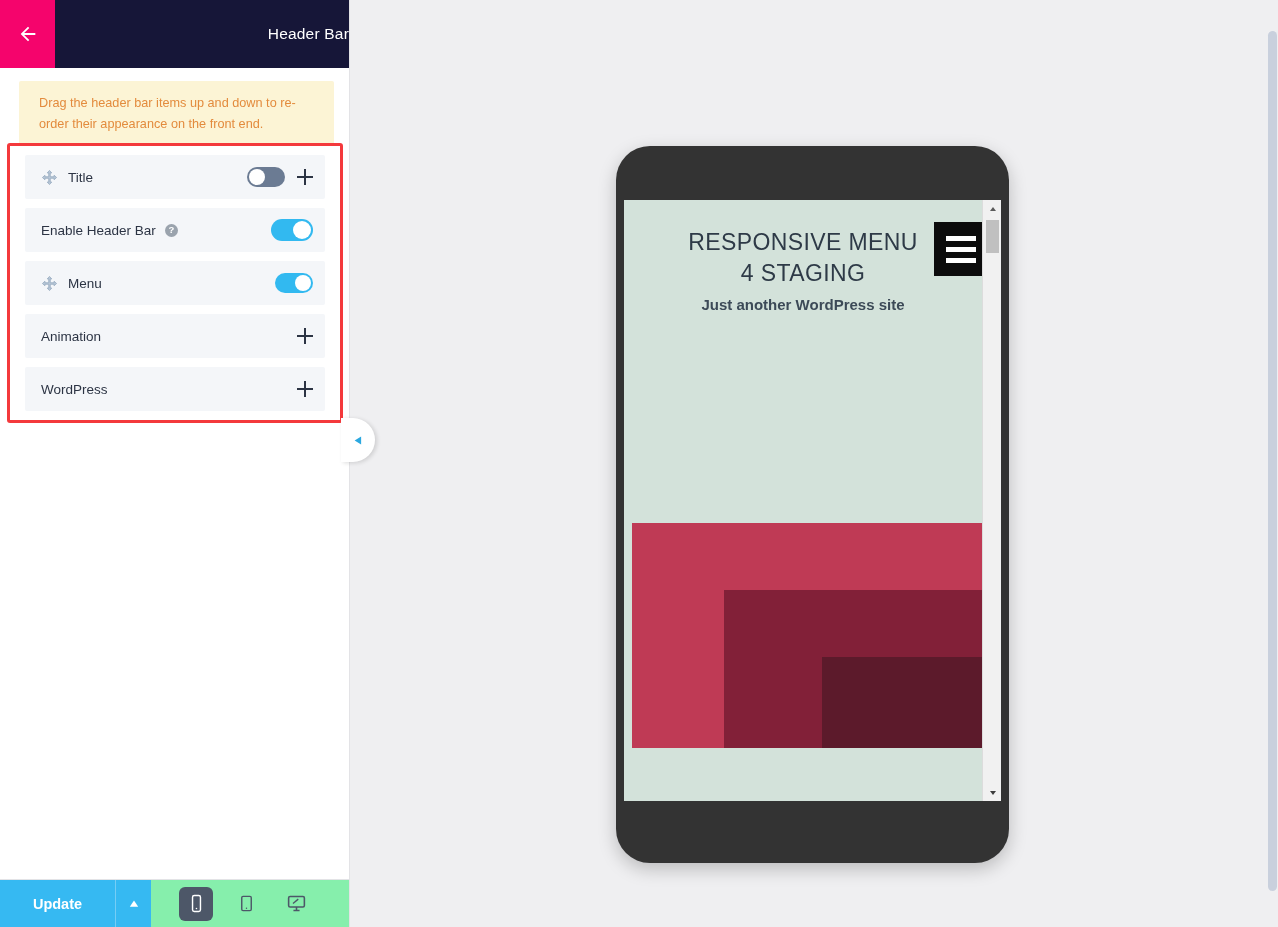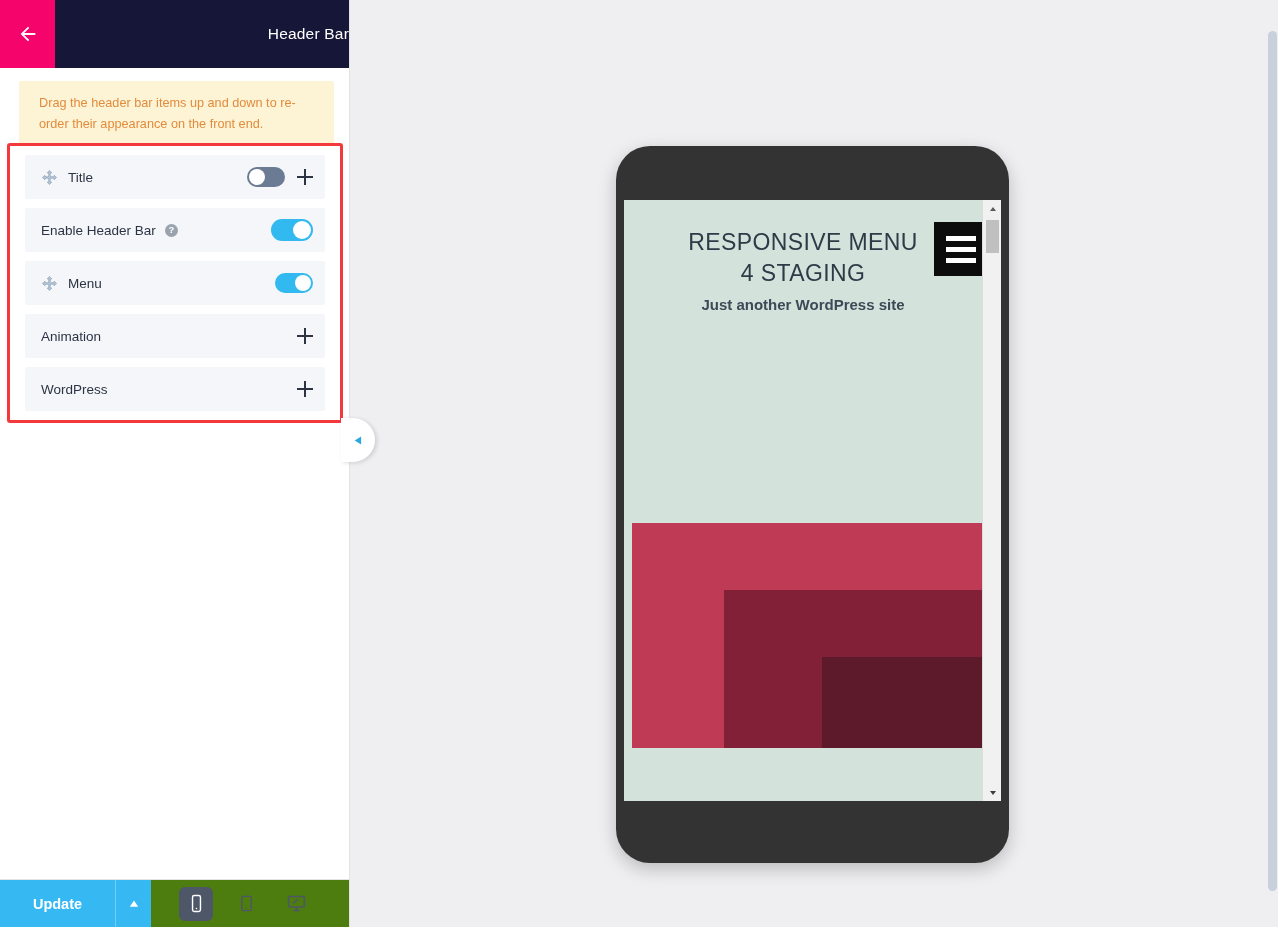--- a/index.html
+++ b/index.html
@@ -125,21 +125,21 @@
   .plus-btn::before, .plus-btn::after {
     content: ""; position: absolute; background: #2c3444;
   }
   .plus-btn::before { left: 0; top: 7px; width: 16px; height: 2px; }
   .plus-btn::after  { top: 0; left: 7px; height: 16px; width: 2px; }
 
   
   #bottom-bar {
     position: absolute; left: 0; bottom: 0;
     width: 350px; height: 48px;
-    background: #4d7c0f;
+    background: #86efac;
     border-top: 1px solid #e3e3e6;
     display: flex; align-items: stretch;
   }
   #update-btn {
     width: 115px; background: #36b9f2; color: #ffffff;
     display: flex; align-items: center; justify-content: center;
     font-size: 14.5px; font-weight: bold; cursor: pointer;
   }
   #update-caret {
     width: 36px; background: #36b9f2;

